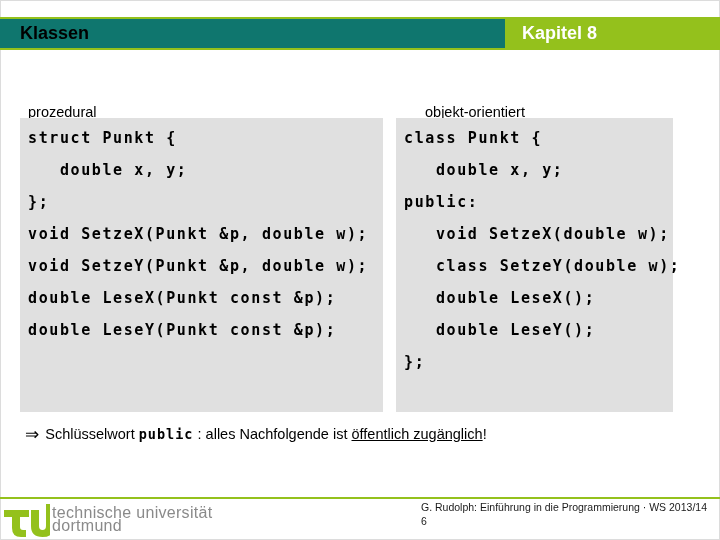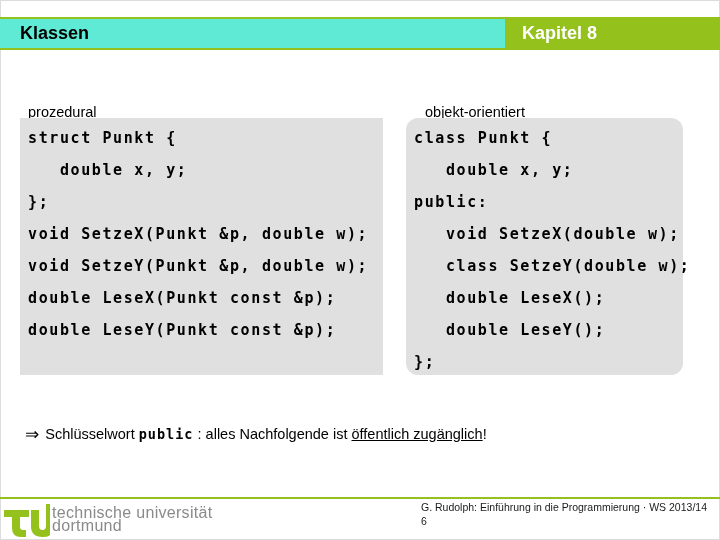--- a/index.html
+++ b/index.html
@@ -9,41 +9,41 @@
   }
   *{margin:0;padding:0;box-sizing:border-box;}
   body{background:#fff;font-family:"Liberation Sans",sans-serif;}
   .slide{
     position:relative;width:720px;height:540px;background:#fff;overflow:hidden;
     box-shadow:inset 0 0 0 1px #dcdcdc;
   }
   
   .header-bar{position:absolute;top:17px;left:0;width:720px;height:33px;display:flex;}
   .title-box{
-    flex:1;background:#5eead4;border-top:2px solid var(--accent-green);
+    flex:1;background:#0f766e;border-top:2px solid var(--accent-green);
     border-bottom:2px solid var(--accent-green);
     font-size:18px;font-weight:bold;color:#000;line-height:29px;padding-left:20px;
   }
   .chapter-box{
     width:215px;background:var(--accent-green);color:#fff;font-size:18px;font-weight:bold;
     line-height:33px;padding-left:17px;
   }
   
   .col-label{position:absolute;top:104px;font-size:14.5px;color:#000;}
   .col-label.left{left:28px;}
   .col-label.right{left:425px;}
   
   .code-block{
-    position:absolute;top:118px;height:257px;background:var(--code-bg);
+    position:absolute;top:118px;height:294px;background:var(--code-bg);
     padding:4px 0 0 8px;
     font-family:"DejaVu Sans Mono","Liberation Mono",monospace;
     font-weight:bold;font-size:15px;letter-spacing:1.6px;color:#000;
   }
   .code-block.left{left:20px;width:363px;}
-  .code-block.right{left:406px;width:277px;border-radius:12px;}
+  .code-block.right{left:396px;width:277px;}
   .code-line{white-space:pre;line-height:32px;min-height:32px;}
   
   .note{position:absolute;left:25px;top:424px;font-size:14.5px;color:#000;}
   .note .arrow{font-size:17px;margin-right:6px;vertical-align:-1px;}
   .note .kw{
     font-family:"DejaVu Sans Mono","Liberation Mono",monospace;
     font-weight:bold;font-size:13.5px;letter-spacing:1px;
   }
   .note .ul{text-decoration:underline;margin-top:16px;}
   

